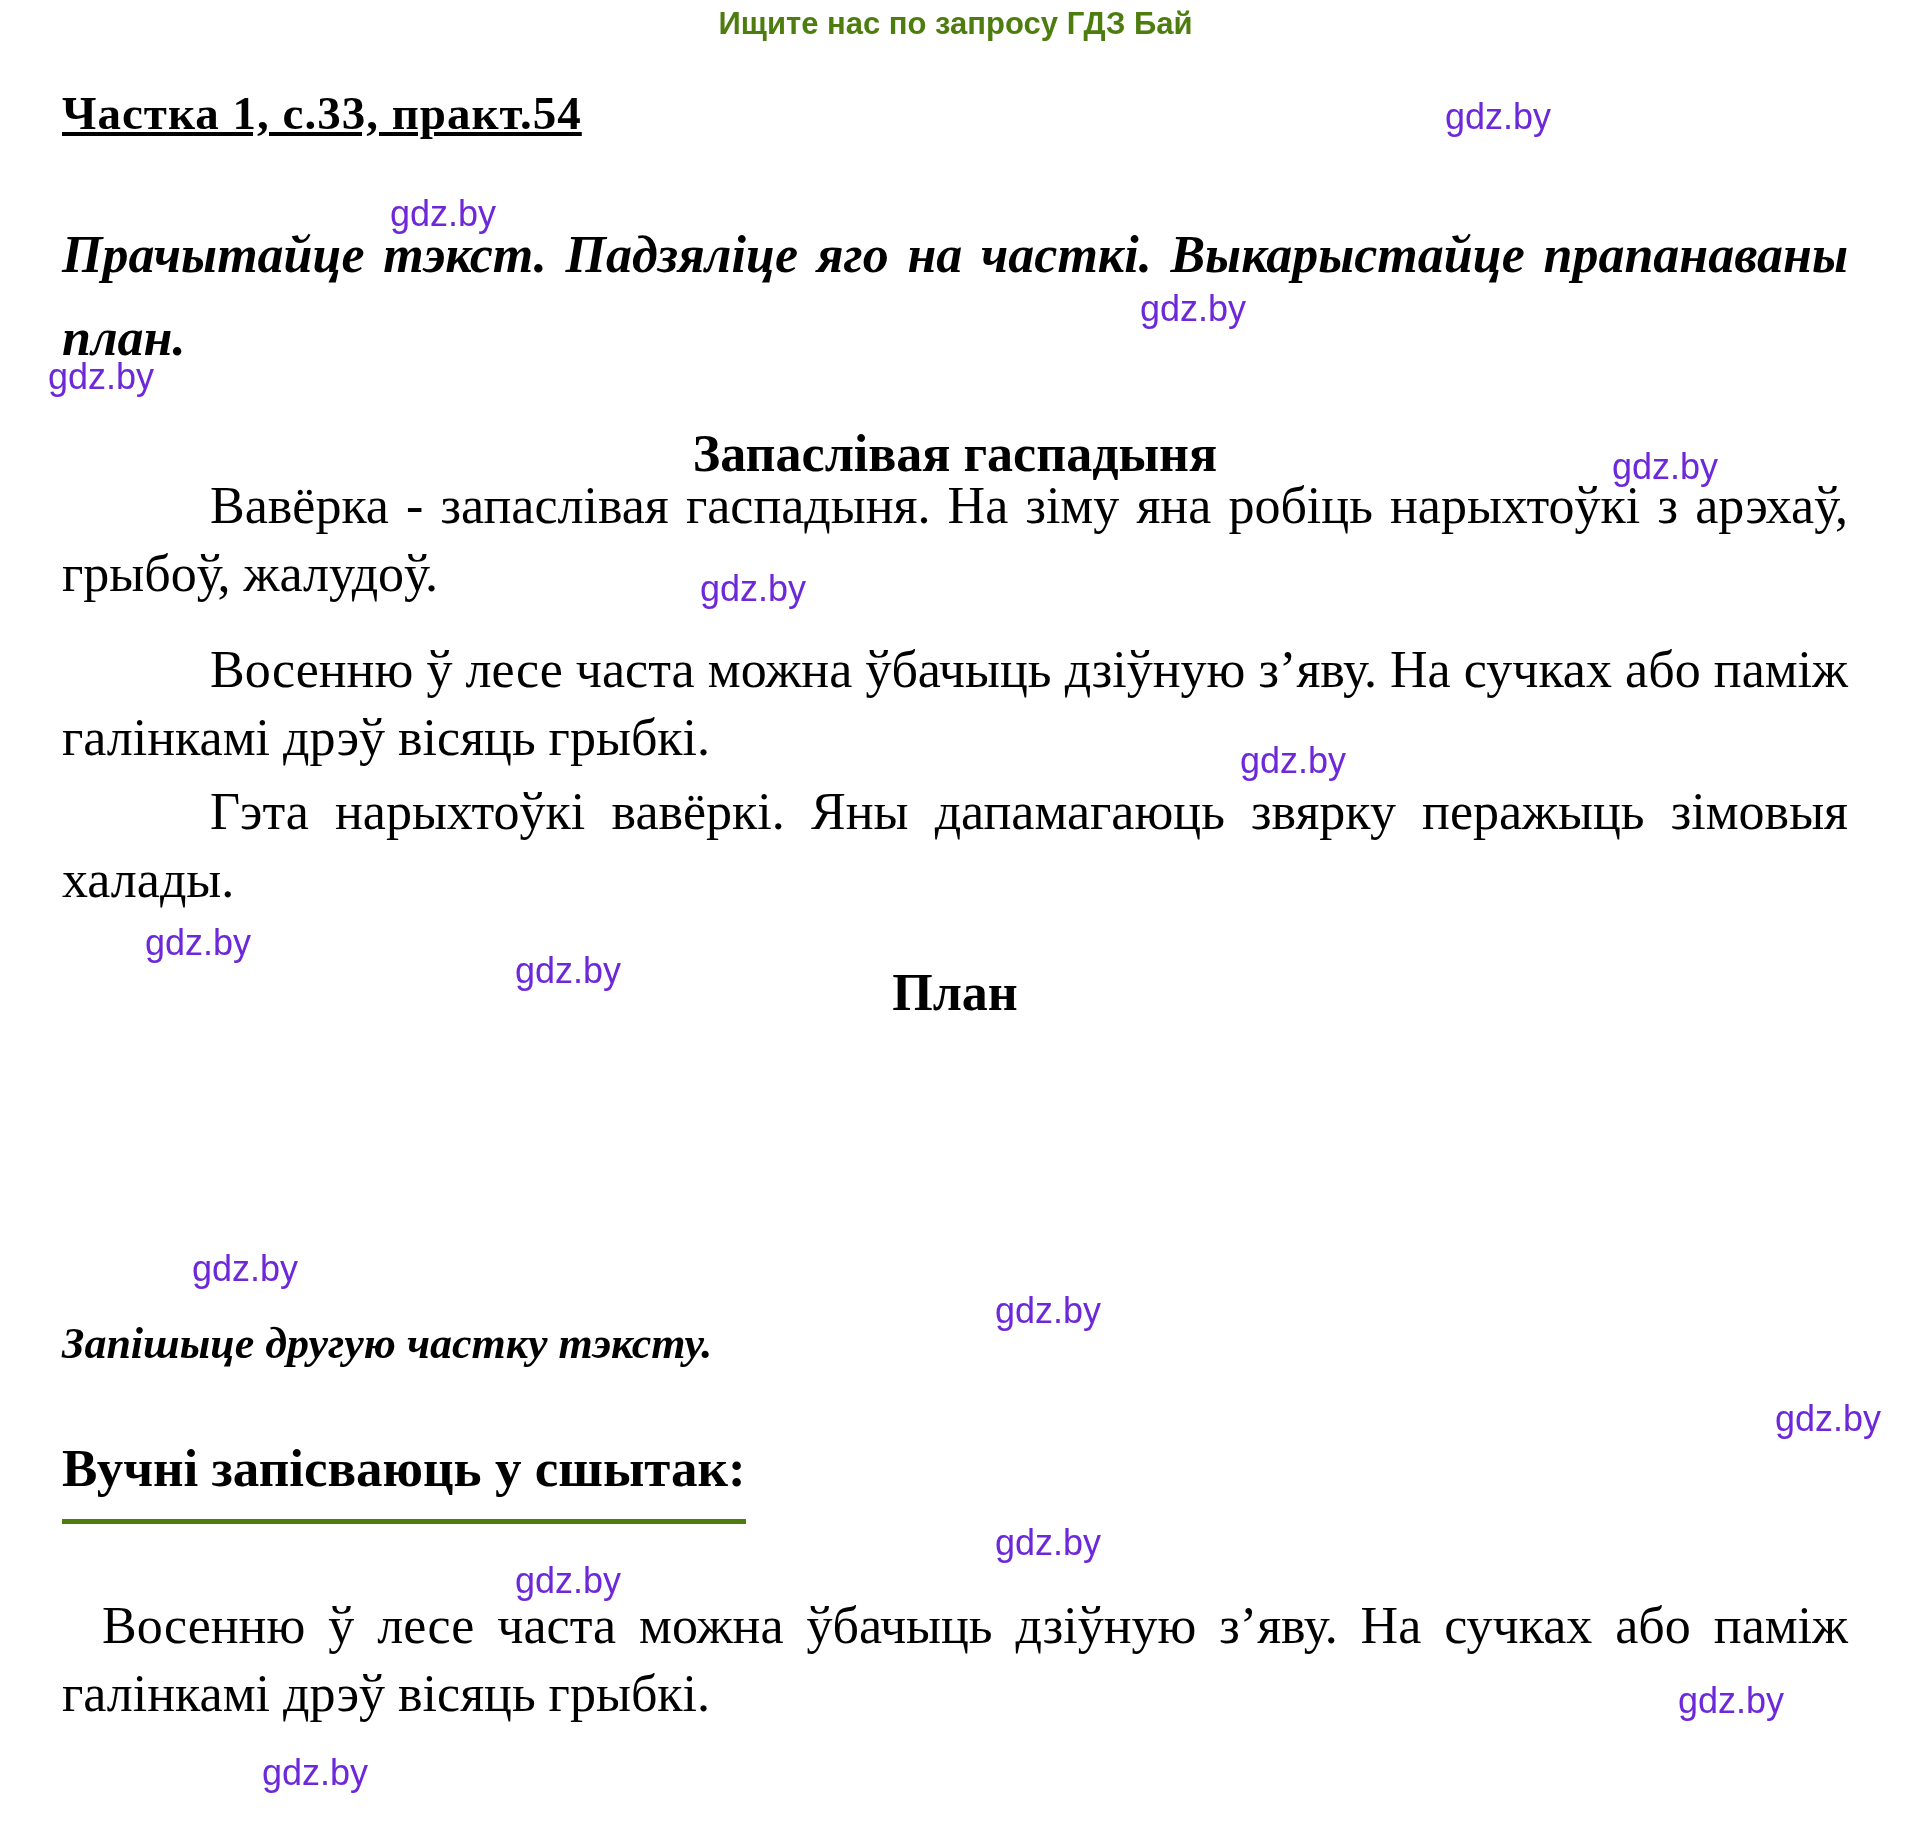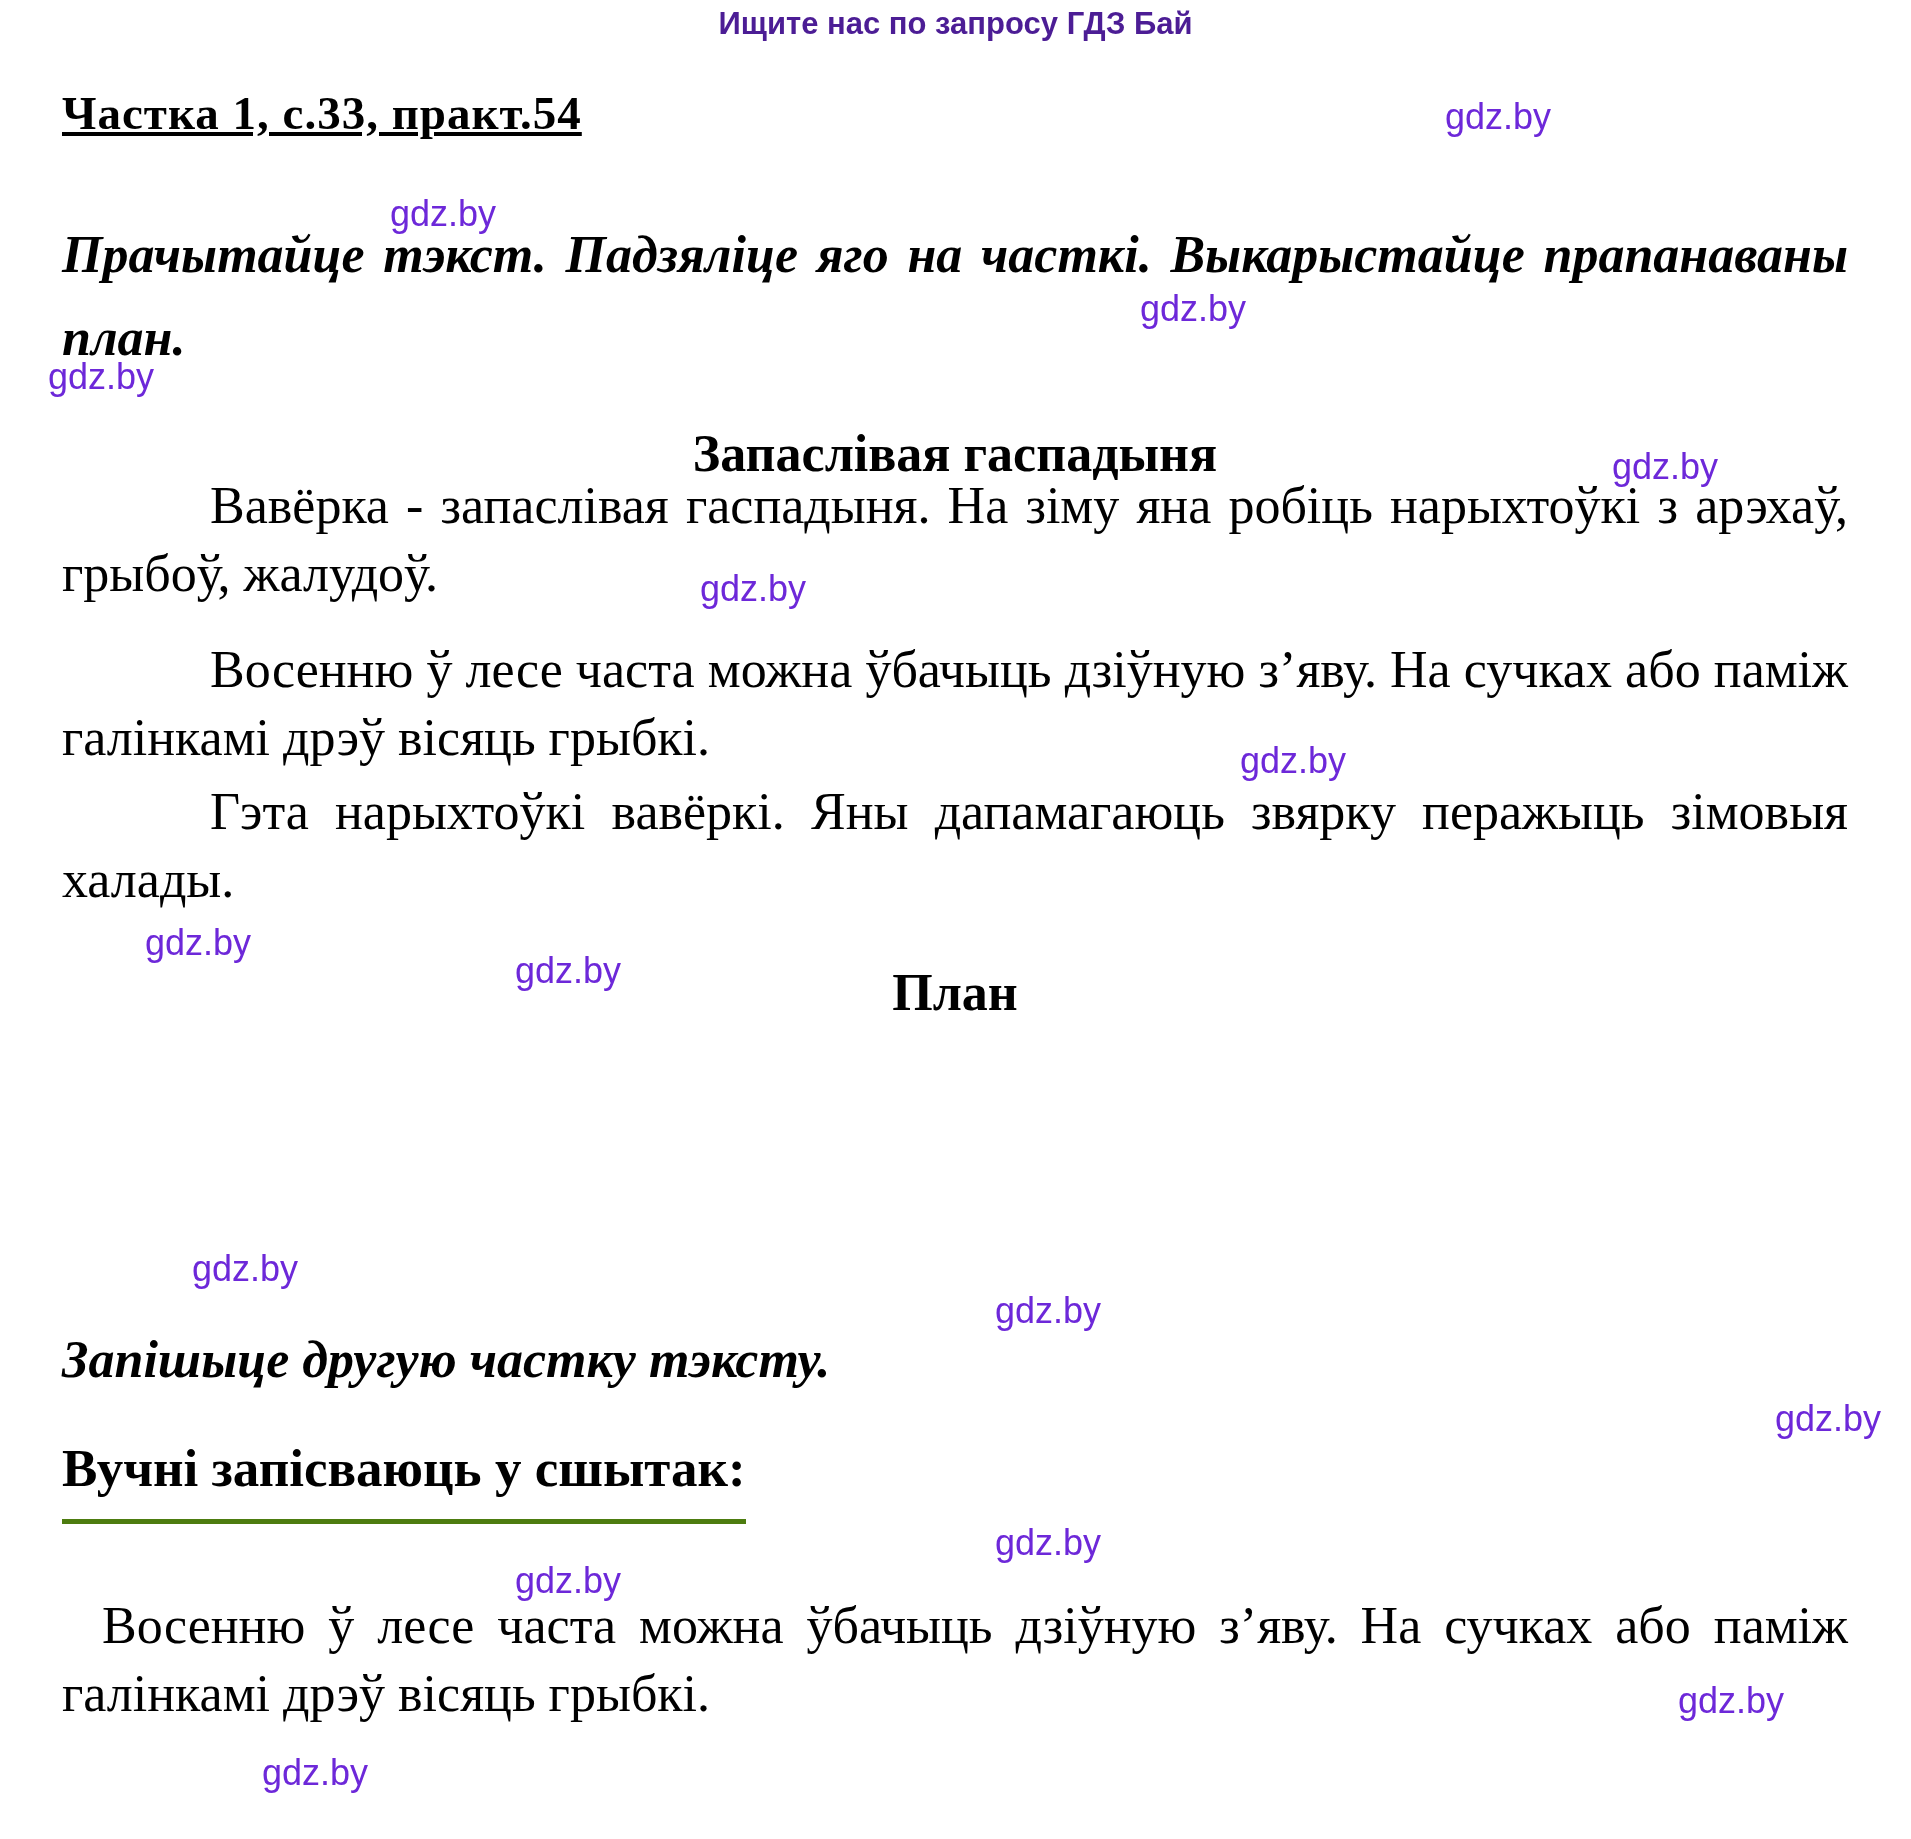--- a/index.html
+++ b/index.html
@@ -8,40 +8,40 @@
     width:1911px; height:1839px;
     position:relative;
     font-family:"Liberation Serif", serif;
     color:#000;
     overflow:hidden;
   }
   .abs { position:absolute; }
   .banner {
     top:6px; left:0; width:1911px; text-align:center;
     font-family:"Liberation Sans", sans-serif;
-    font-size:31px; font-weight:600; color:#4c1d95;
+    font-size:31px; font-weight:600; color:#4d7c0f;
   }
   .heading { top:86px; left:62px; font-size:47px; font-weight:700; letter-spacing:1px;text-decoration:underline; }
   .instruction {
     top:213px; left:62px; width:1786px;
     font-size:52px; font-weight:700; font-style:italic;
     text-align:justify; line-height:1.6;
   }
   .story-title { top:424px; left:62px; width:1786px; text-align:center; font-size:52px; font-weight:700; }
   .para {
     left:62px; width:1786px;
     font-size:52px; line-height:1.31;
     text-align:justify; text-indent:148px;
   }
   .p1 { top:472px; }
   .p2 { top:636px; }
   .p3 { top:778px; }
   .plan-title { top:963px; left:62px; width:1786px; text-align:center; font-size:52px; font-weight:700; }
   .plan-list { top:1038px; left:62px; width:1786px; font-size:52px; line-height:1.31; }
-  .task { top:1318px; left:62px; width:1786px; font-size:52px; font-weight:700; font-style:italic;margin-top:12px; }
+  .task { top:1318px; left:62px; width:1786px; font-size:44px; font-weight:700; font-style:italic; }
   .answer-heading { top:1438px; left:62px; font-size:53px; font-weight:700; }
   .answer-heading .u { display:inline-block; border-bottom:5px solid #4d7c0f; padding-bottom:21px; }
   .answer-para {
     top:1592px; left:62px; width:1786px;
     font-size:52px; line-height:1.31;
     text-align:justify; text-indent:40px;
   }
   .footer {
     top:1872px; left:0; width:1911px; text-align:center;
     font-family:"Liberation Sans", sans-serif;

